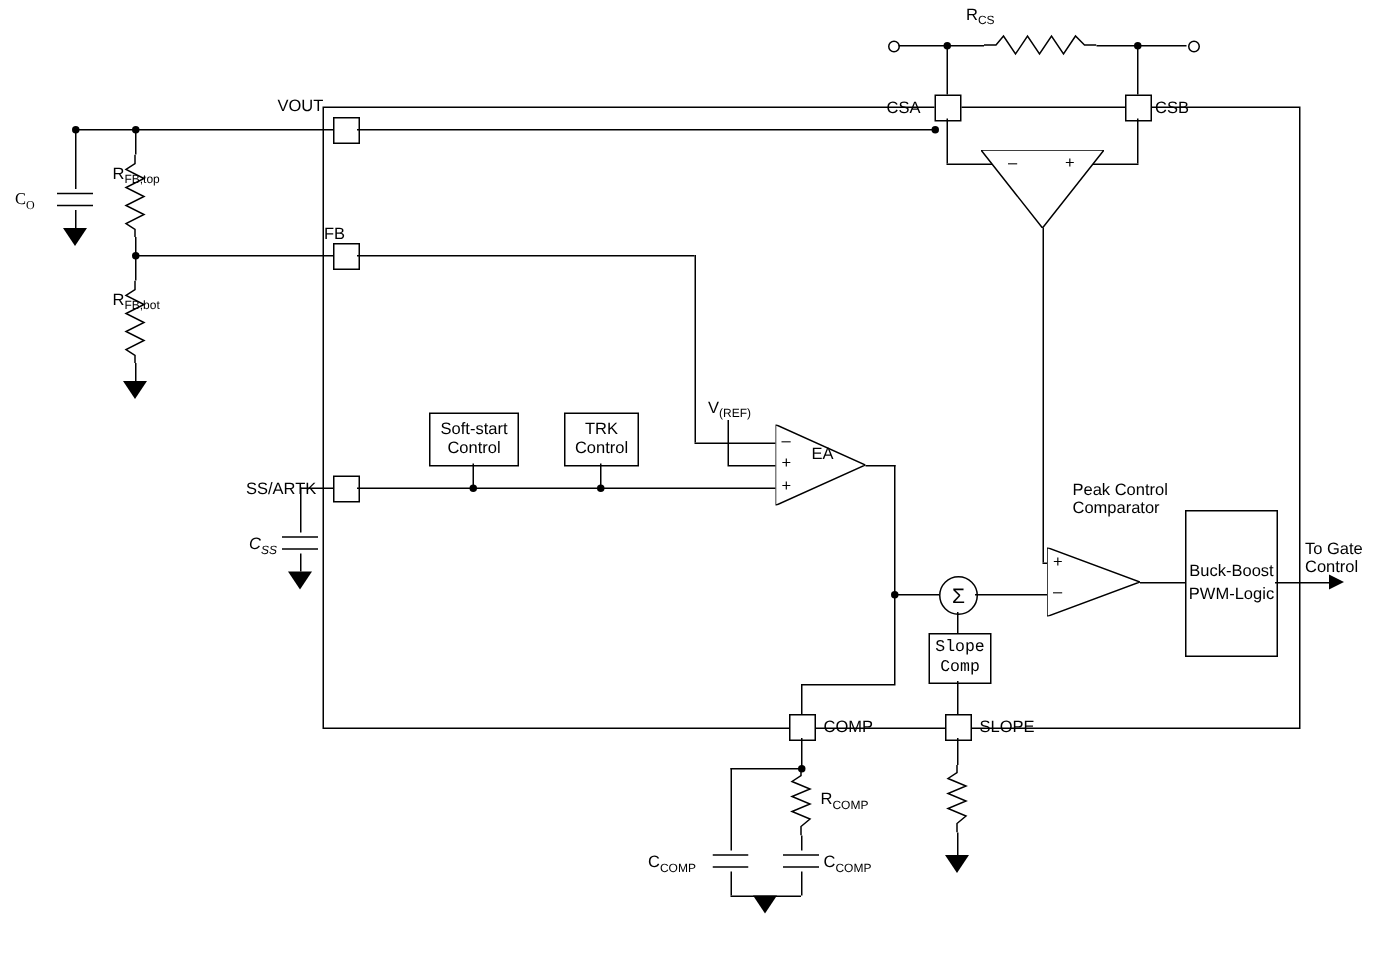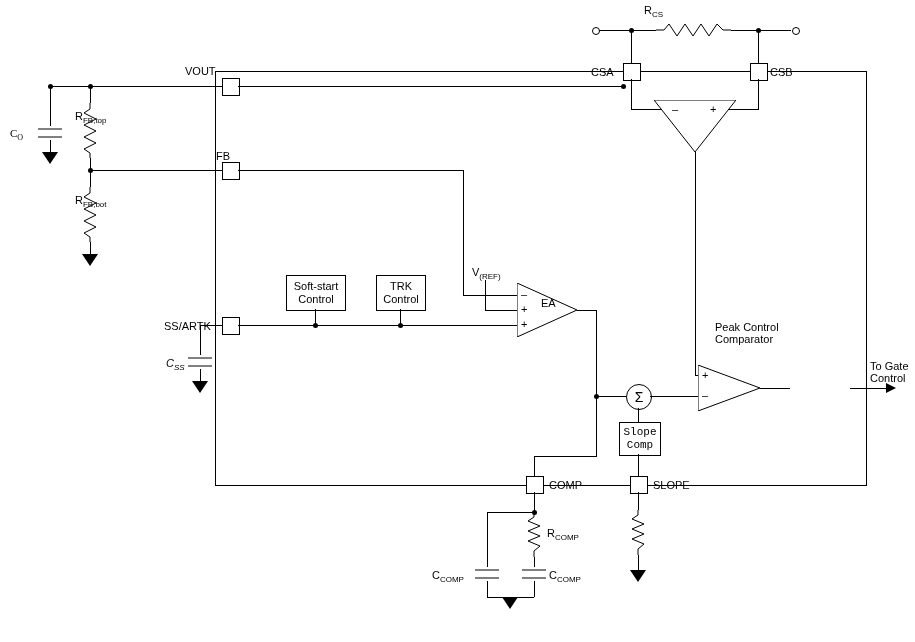--- a/index.html
+++ b/index.html
@@ -240,20 +240,23 @@
       </svg>
 </div>
 <div class="label" style="left:702px; top:369px;">+</div>
 <div class="label" style="left:702px; top:389px;">–</div>
 <div class="label" style="left:715px; top:321px; width:80px; white-space:normal;">Peak Control Comparator</div>
 
 <div class="wire h" style="left:695px; top:375px; width:3px;"></div>
 
 <div class="wire h" style="left:760px; top:388px; width:30px;"></div>
 
+<div class="block" style="left:790px; top:340px; width:60px; height:96px; line-height:1.4;">
+      <span>Buck-Boost PWM-Logic</span>
+    </div>
 
 <div class="wire h" style="left:850px; top:388px; width:37px;"></div>
 <div class="arrow-right" style="left:886px; top:388px;"></div>
 <div class="label" style="left:870px; top:360px; width:45px; white-space:normal;">To Gate Control</div>
 
 <div class="wire v" style="left:638px; top:408px; height:14px;"></div>
 <div class="block" style="left:619px; top:422px; width:40px; height:32px;font-family:Liberation Mono, monospace;">
       <span>Slope Comp</span>
     </div>
 <div class="wire v" style="left:638px; top:454px; height:22px;"></div>

